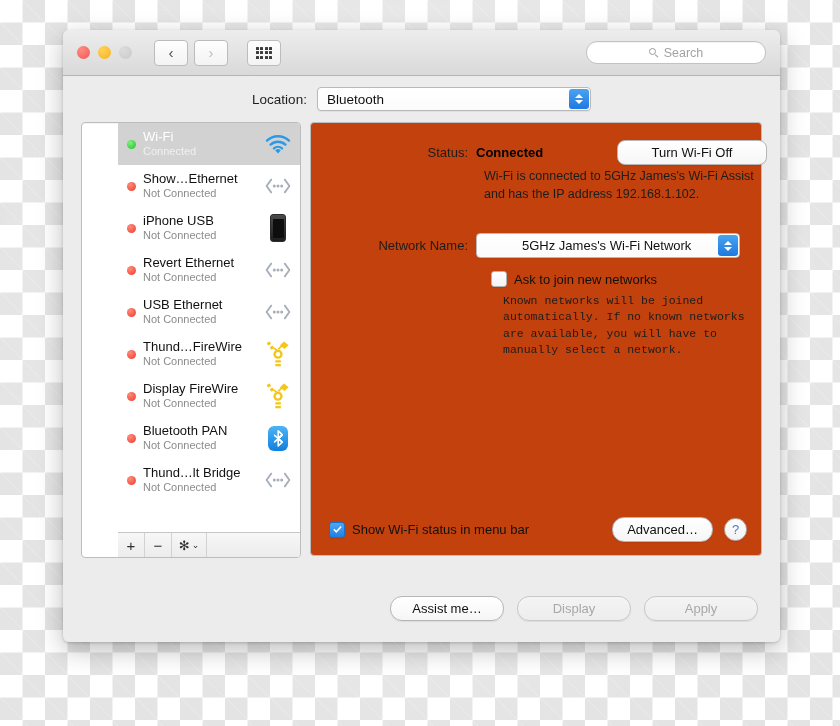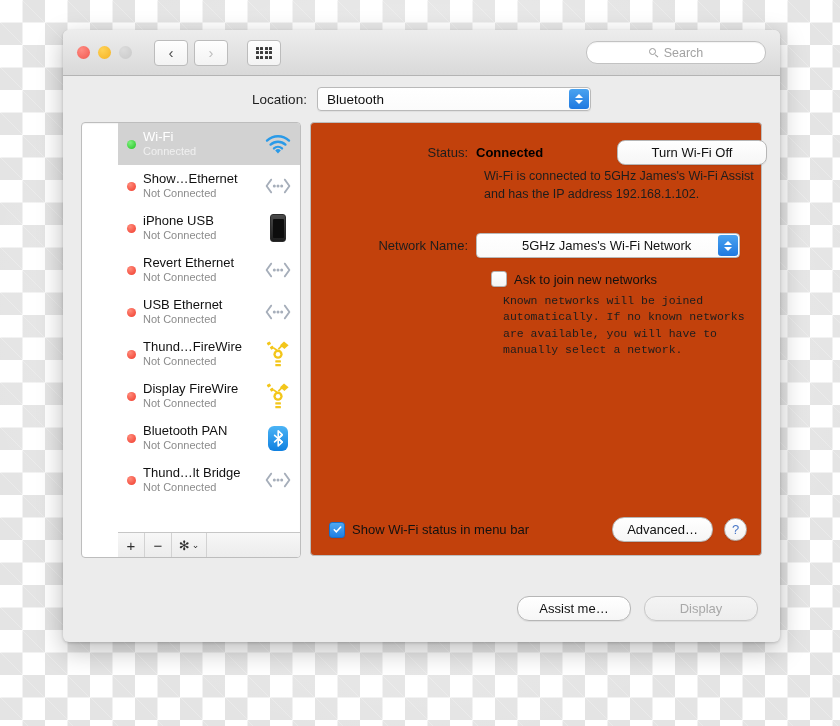--- a/index.html
+++ b/index.html
@@ -669,15 +669,16 @@
           <div class="help-btn">?</div>
         </div>
       </div>
 
     </div>
   </div>
 
   <div class="win-footer">
     <div class="btn">Assist me…</div>
     <div class="btn disabled">Display</div>
+    <div class="btn disabled">Apply</div>
   </div>
 
 </div>
 
 </body></html>

